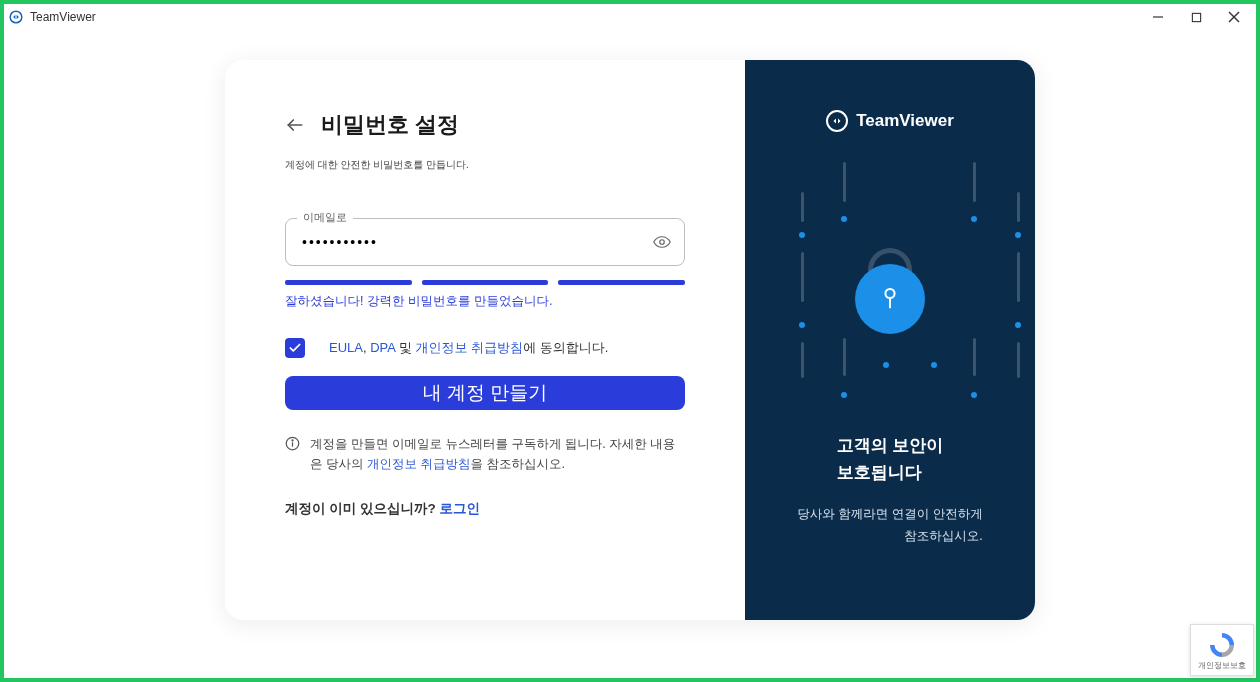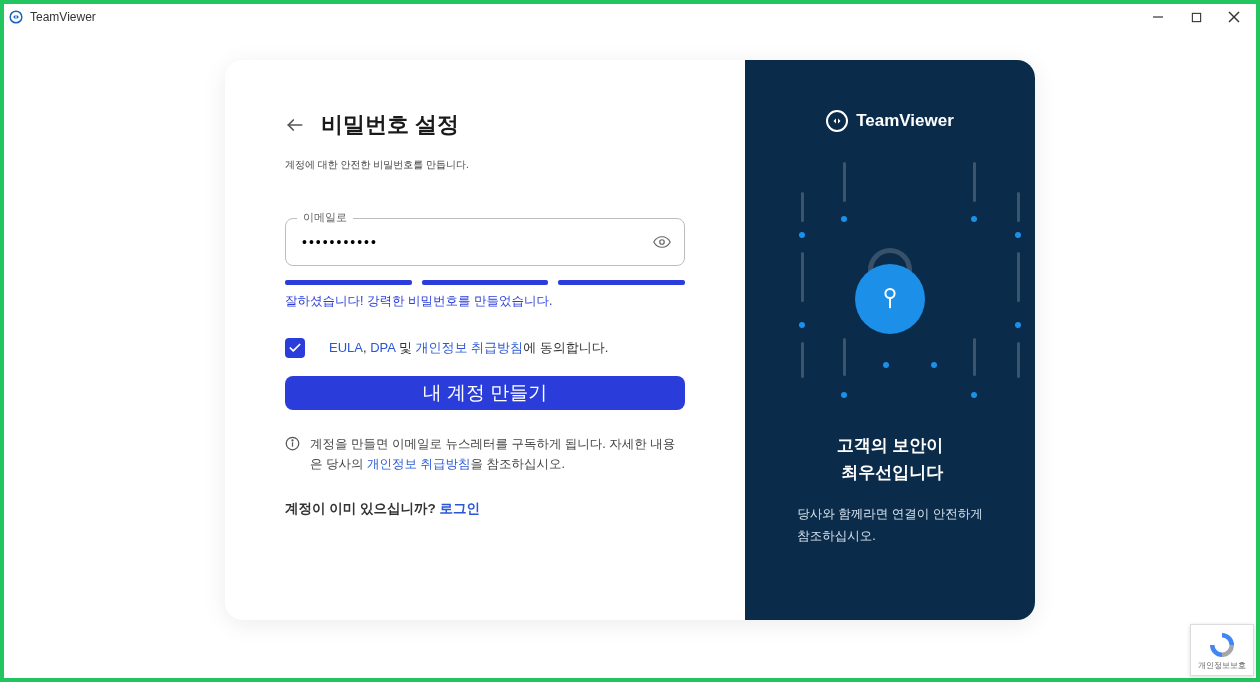--- a/index.html
+++ b/index.html
@@ -185,22 +185,22 @@
 .lock-shackle {
   position: absolute;
   left: 50%; top: 50%;
   transform: translate(-50%, -110%);
   width: 44px; height: 40px;
   border: 5px solid rgba(255,255,255,0.18);
   border-bottom: none;
   border-radius: 24px 24px 0 0;
 }
 
-.promo-title { font-size: 17px; font-weight: 700; text-align: right; line-height: 1.6; margin-top: 10px; margin-bottom: 18px; }
-.promo-text { font-size: 12.5px; text-align: left; line-height: 1.7; color: #d6e2ee; }
+.promo-title { font-size: 17px; font-weight: 700; text-align: left; line-height: 1.6; margin-top: 10px; margin-bottom: 18px; }
+.promo-text { font-size: 12.5px; text-align: right; line-height: 1.7; color: #d6e2ee; }
 
 .recaptcha {
   position: absolute;
   right: 2px; bottom: 2px;
   width: 64px; height: 52px;
   background: #fff;
   border: 1px solid #ddd;
   box-shadow: 0 1px 4px rgba(0,0,0,0.15);
   display: flex; flex-direction: column; align-items: center; justify-content: center;
   font-size: 8px; color: #666;
@@ -338,21 +338,21 @@
           <div class="lock-circle">
             <svg width="22" height="30" viewBox="0 0 24 32" fill="none" stroke="#fff" stroke-width="2.2">
                 <circle cx="12" cy="10" r="5"></circle>
                 <line x1="12" y1="15" x2="12" y2="26"></line>
               </svg>
           </div>
         </div>
 
         <div class="promo-title">
           <div>고객의 보안이</div>
-          <div>최우선입니다</div>
+          <div>보호됩니다</div>
         </div>
         <div class="promo-text">
           <div>당사와 함께라면 연결이 안전하게</div>
           <div>참조하십시오.</div>
         </div>
       </div>
 
     </div>
 
     <div class="recaptcha">

